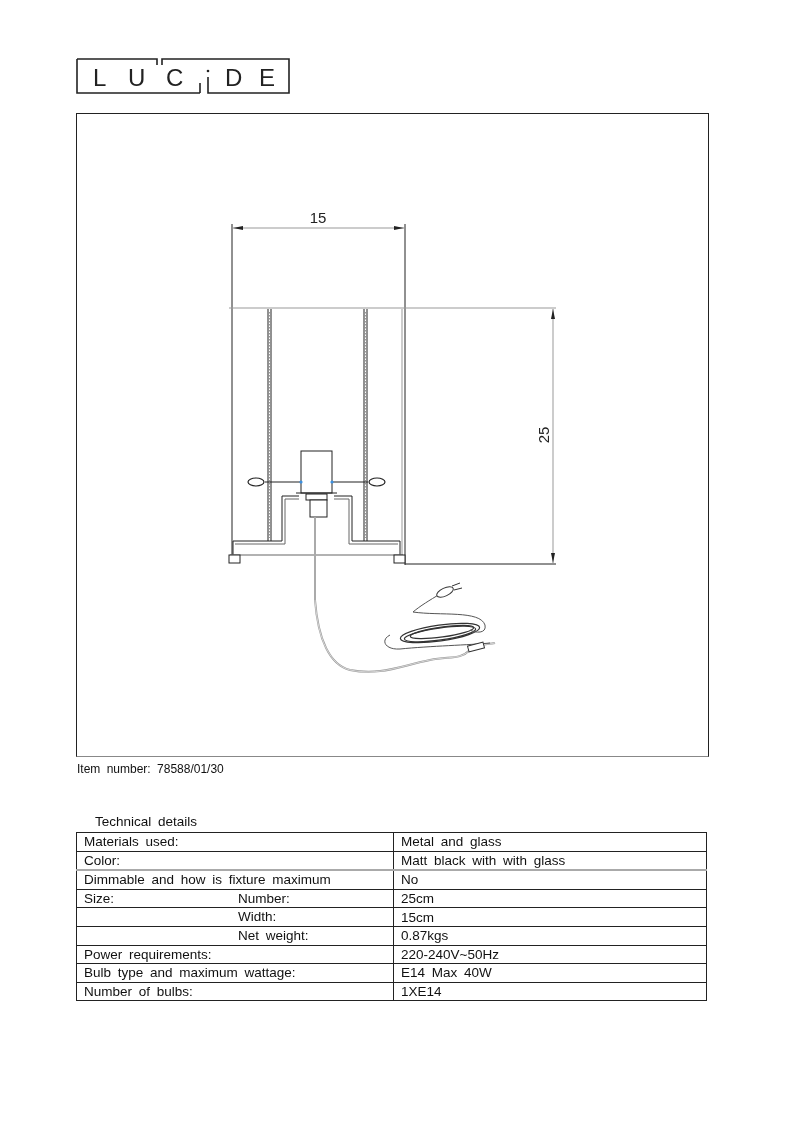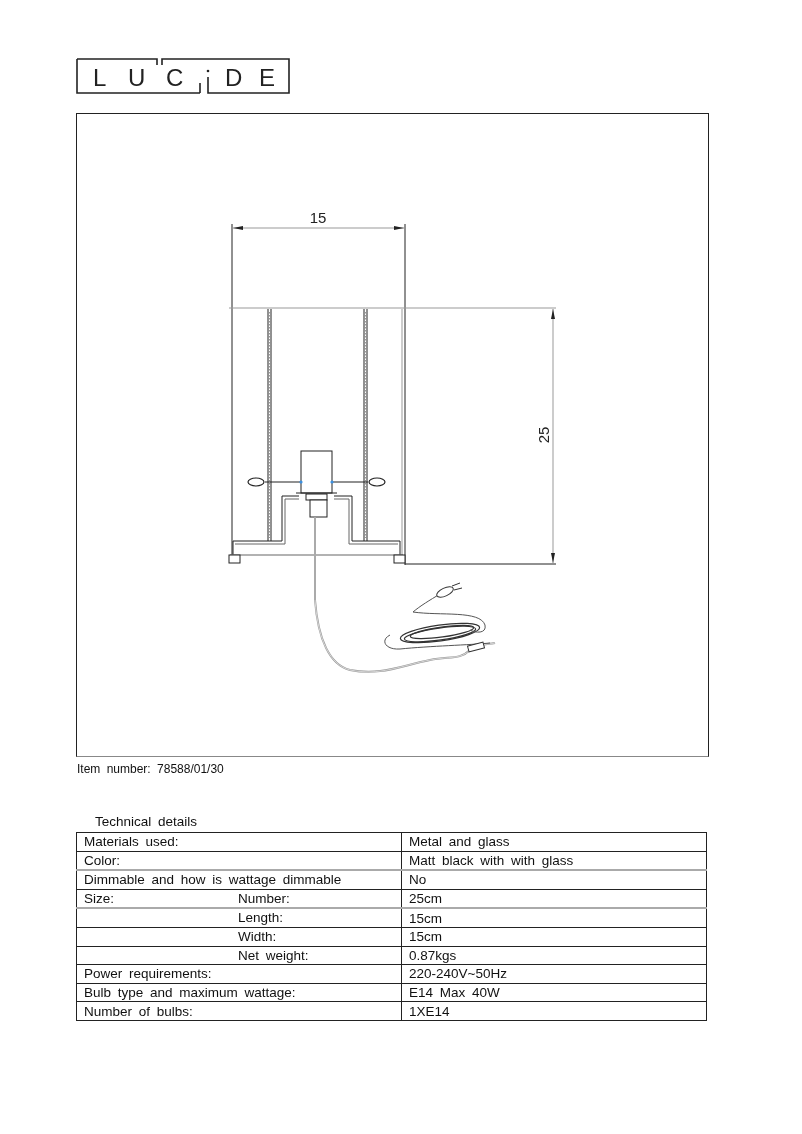--- a/index.html
+++ b/index.html
@@ -15,21 +15,21 @@
            border: 1px solid #222; box-sizing: border-box; border-bottom-color: #888; }
   .drawing { position: absolute; left: 0; top: 0; width: 802px; height: 780px; pointer-events: none; }
   .drawing text { font-family: "Liberation Sans", "DejaVu Sans", sans-serif; }
 
   .item-number { position: absolute; left: 77px; top: 762px; font-size: 12px; word-spacing: 3px; }
 
   .tech-title { position: absolute; left: 77px; top: 814px; font-size: 13.5px; word-spacing: 3px; margin-left: 18px; }
 
   table.specs { position: absolute; left: 76px; top: 832px; width: 631px;
                 border-collapse: collapse; font-size: 13.5px; }
-  table.specs td { border: 1px solid #222; height: 17.6px; padding: 0 8px 0 7px;
+  table.specs td { border: 1px solid #222; height: 17.6px; padding: 0 0 0 7px;
                    line-height: 17px; white-space: nowrap; word-spacing: 3px; }
   table.specs td.label { width: 309px; position: relative; }
   table.specs td.value { }
   table.specs tr.soft td { border-top-color: #aaa; border-top-width: 2px; }
   .sublabel { position: absolute; left: 161px; top: 0; }
 </style>
 </head>
 <body>
 
 <div class="logo">
@@ -136,35 +136,29 @@
   <tbody>
     <tr>
       <td class="label">Materials  used:</td>
       <td class="value">Metal  and  glass</td>
     </tr>
     <tr>
       <td class="label">Color:</td>
       <td class="value">Matt  black  with  with  glass</td>
     </tr>
     <tr class="soft">
-      <td class="label">Dimmable  and  how  is  wattage  dimmable</td>
+      <td class="label">Dimmable  and  how  is  fixture  maximum</td>
       <td class="value">No</td>
     </tr>
     <tr>
       <td class="label">
         <span>Size:</span>
         <span class="sublabel">Number:</span>
       </td>
       <td class="value">25cm</td>
-    </tr>
-    <tr class="soft">
-      <td class="label">
-        <span class="sublabel">Length:</span>
-      </td>
-      <td class="value">15cm</td>
     </tr>
     <tr>
       <td class="label">
         <span class="sublabel">Width:</span>
       </td>
       <td class="value">15cm</td>
     </tr>
     <tr>
       <td class="label">
         <span class="sublabel">Net  weight:</span>

